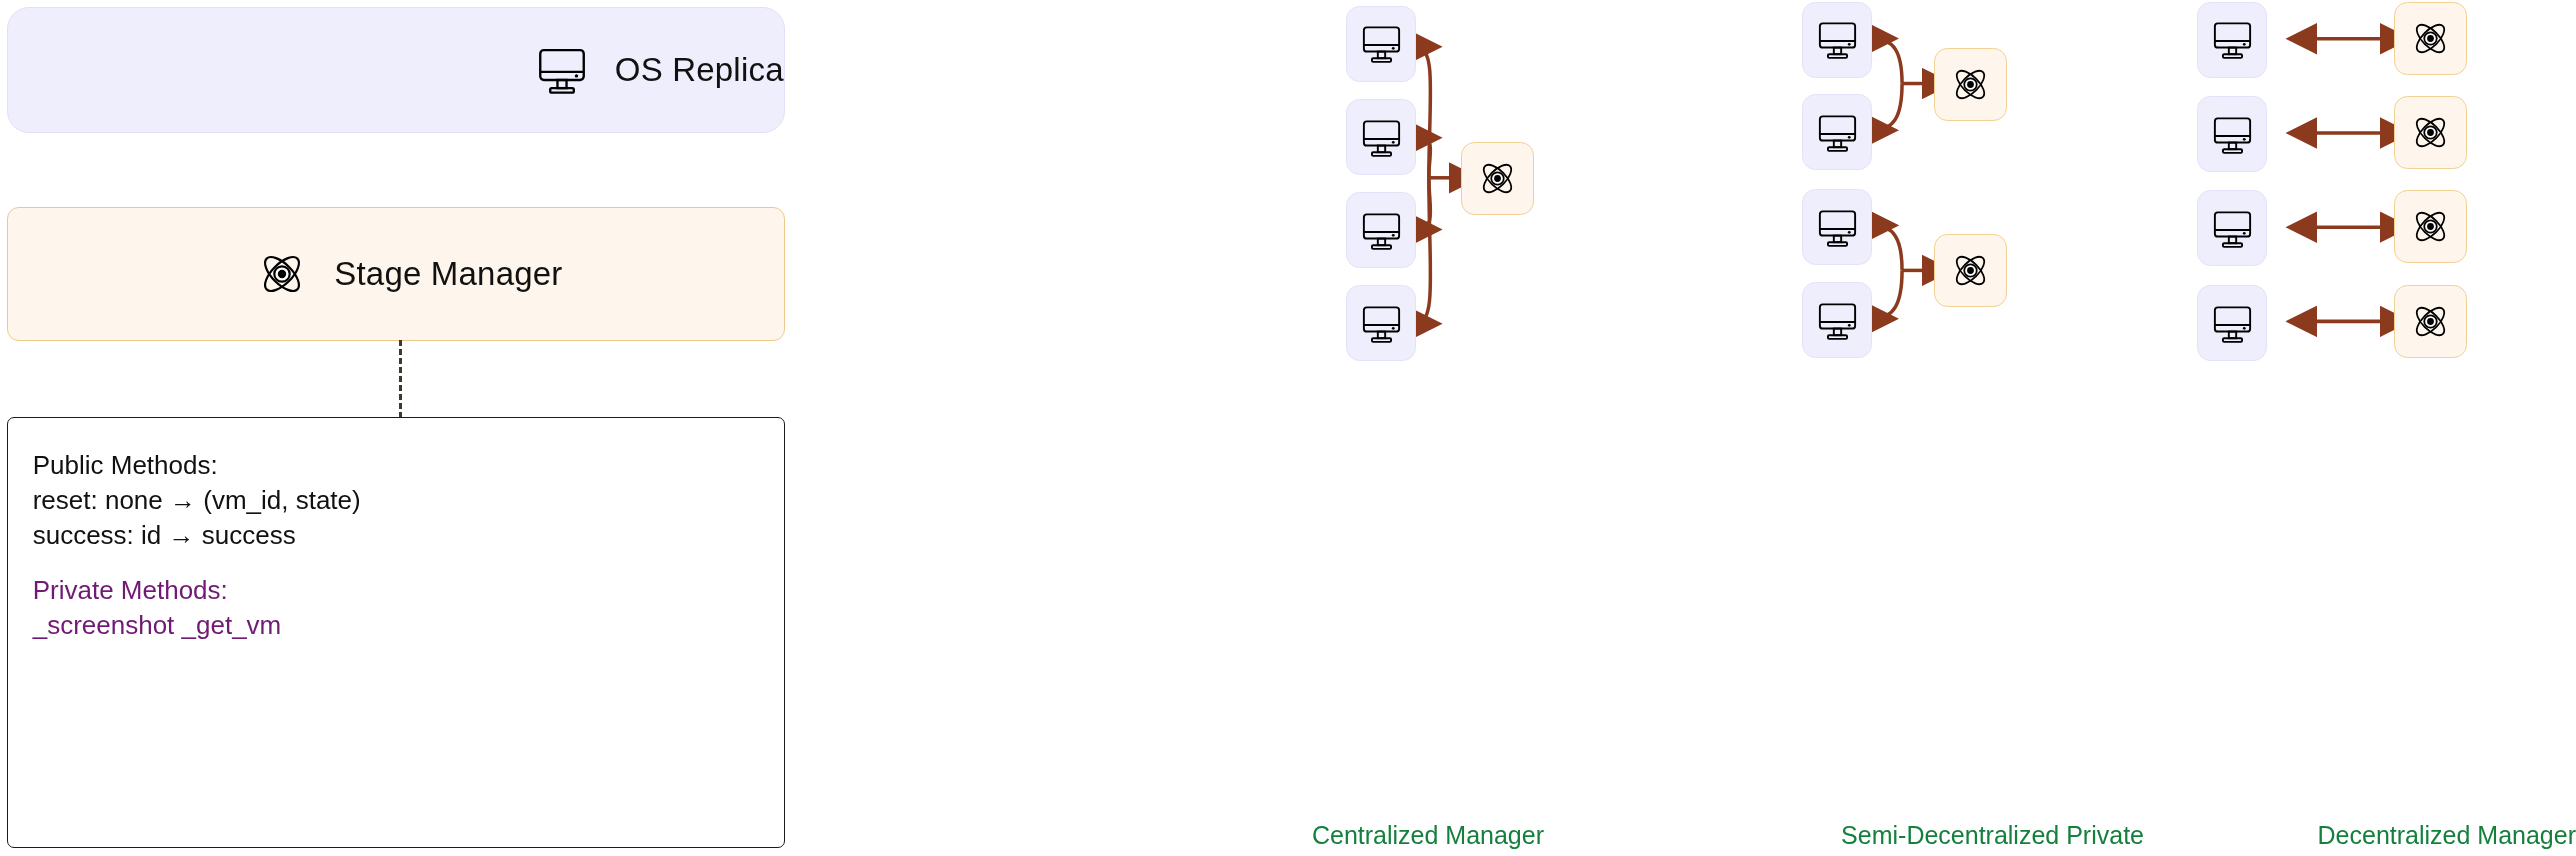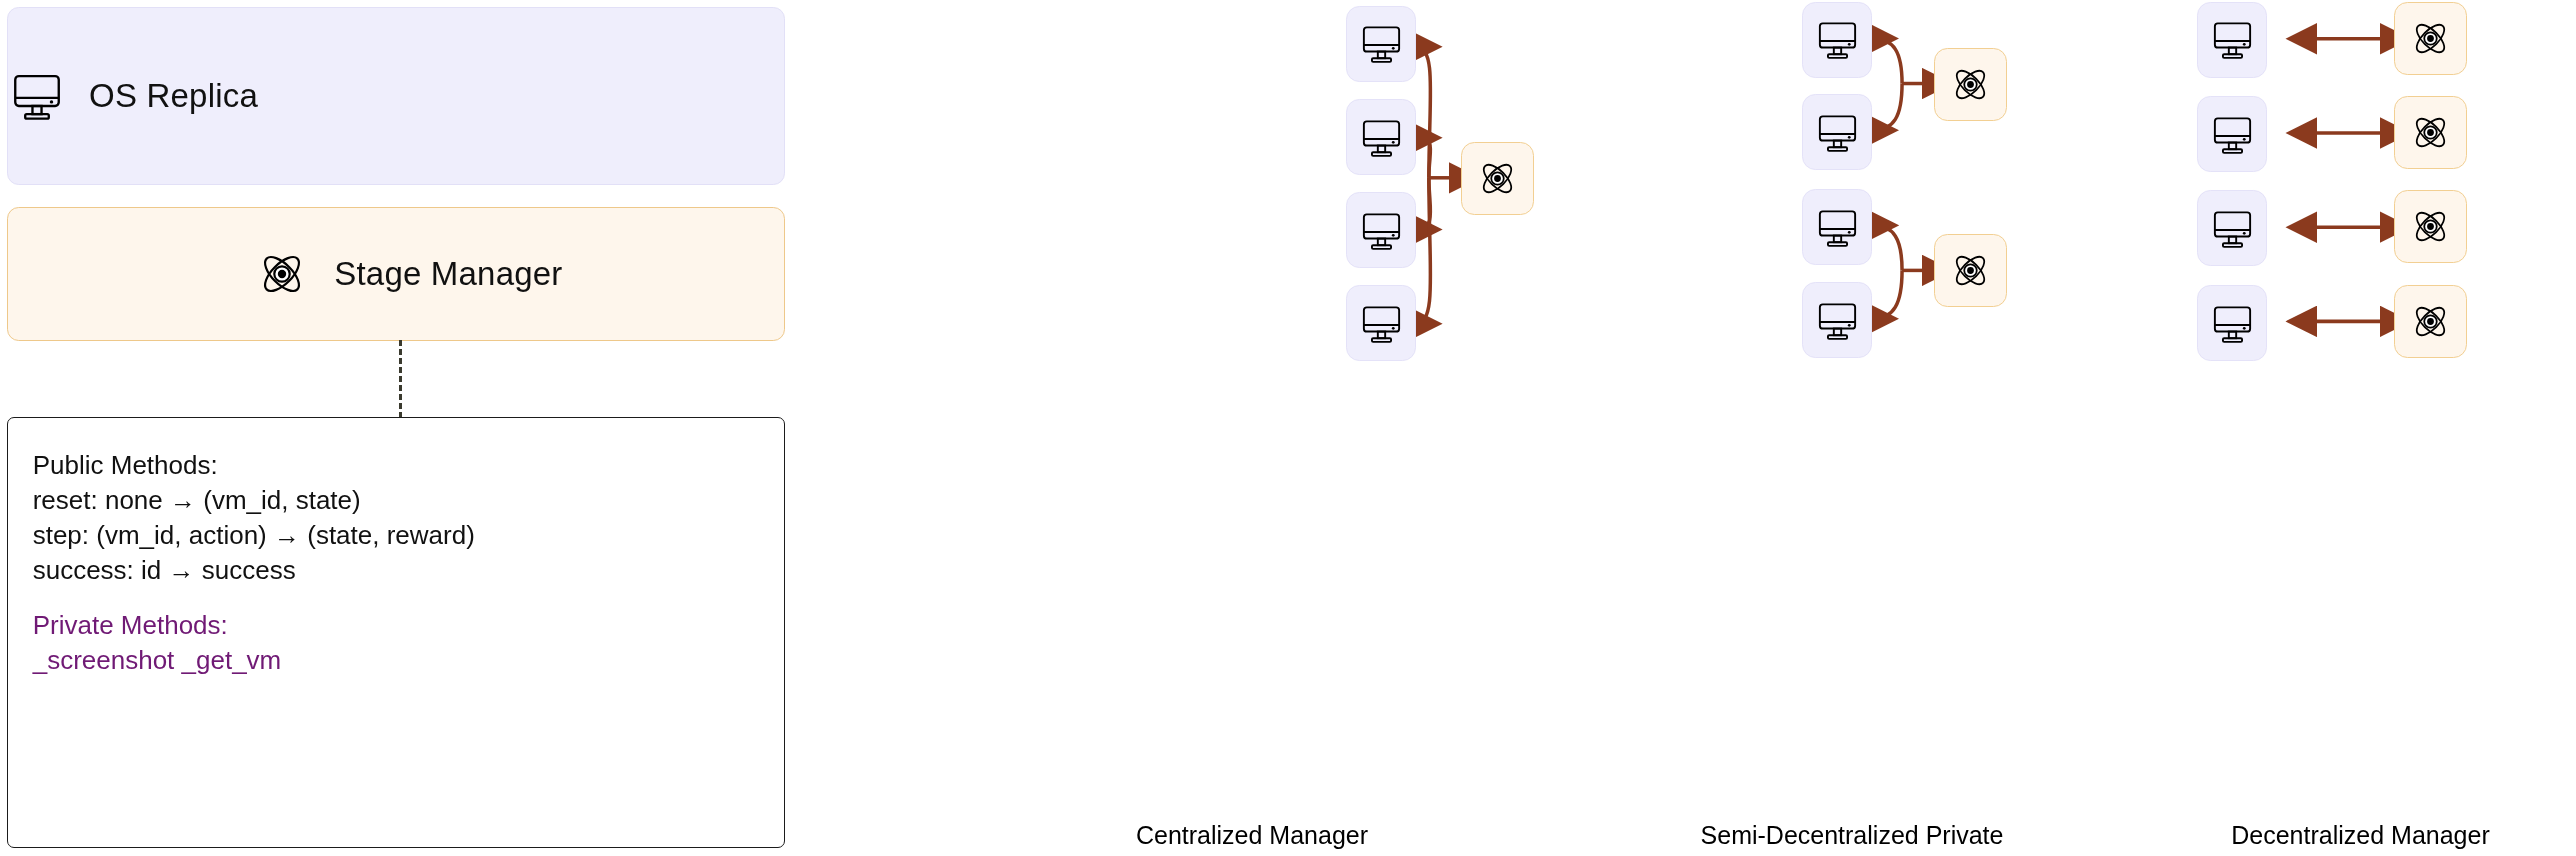--- a/index.html
+++ b/index.html
@@ -6,21 +6,21 @@
   body{width:2576px;height:857px;position:relative;overflow:hidden;
        font-family:"Liberation Sans","DejaVu Sans",sans-serif;}
   .stage{position:absolute;left:0;top:0;width:2576px;height:857px;}
 
   
   .lbox{position:absolute;display:flex;align-items:center;box-sizing:border-box;}
   .lavender{background:#efeefc;border:0.8px solid #e2e0f7;border-radius:11.7px;}
   .cream{background:#fef6ec;border:0.8px solid #eec88a;border-radius:11.7px;}
   .whitebox{background:#ffffff;border:1.7px solid #1b1b1b;border-radius:7px;}
 
-  #os-replica{left:6.7px;top:6.7px;width:778px;height:178px;justify-content:flex-start;}
+  #os-replica{left:6.7px;top:6.7px;width:778px;height:126px;justify-content:flex-end;border-radius:22px;}
   #stage-manager{left:6.7px;top:207px;width:778px;height:134px;justify-content:center;padding-left:24px;}
   #methods{left:6.7px;top:417px;width:778px;height:431px;display:block;padding:30px 25px 0 25px;}
 
   .lbl{font-size:33px;color:#111;letter-spacing:0.2px;}
   .ico-wrap{display:inline-flex;align-items:center;justify-content:center;}
   .big-ico{width:58px;height:58px;margin-right:23.4px;}
 
   .dashed{position:absolute;left:399px;top:340px;width:0;height:78px;
           border-left:3.3px dashed #3a3a2e;}
 
@@ -28,22 +28,22 @@
   .mt.muted{color:#701a75;}
   .gap{height:20px;}
 
   
   .col{position:absolute;top:0;height:857px;}
   .node{position:absolute;box-sizing:border-box;display:flex;
         align-items:center;justify-content:center;border-radius:13.4px;}
   .node.vm{background:#efeefc;border:0.8px solid #e4e2f8;}
   .node.mgr{background:#fef6ec;border:0.8px solid #f2cf92;}
   .node svg{width:47px;height:47px;}
-  .col-caption{position:absolute;top:821px;font-size:25px;color:#000000;
-               white-space:nowrap;text-align:center;}
+  .col-caption{position:absolute;top:821px;font-size:25px;color:#15803d;
+               white-space:nowrap;text-align:right;}
   .wires{position:absolute;left:0;top:0;width:100%;height:857px;
          pointer-events:none;overflow:visible;}
 </style>
 </head>
 <body>
 
 <div class="stage">
 
   <div class="lbox lavender" id="os-replica">
     <span class="ico-wrap big-ico">
@@ -68,21 +68,20 @@
       </svg>
     </span>
     <span class="lbl">Stage Manager</span>
   </div>
 
   <div class="dashed"></div>
 
   <div class="lbox whitebox" id="methods">
     <div class="mt">Public Methods:</div>
     <div class="mt">reset: none → (vm_id, state)</div>
-    <div class="mt">step: (vm_id, action) → (state, reward)</div>
     <div class="mt">success: id → success</div>
     <div class="gap"></div>
     <div class="mt muted">Private Methods:</div>
     <div class="mt muted">_screenshot _get_vm</div>
   </div>
 
   <div class="col" id="col-centralized" style="left:960px;width:584px;">
     <svg class="wires" viewBox="0 0 700 1027" width="584" height="857">
       <defs>
         <marker id="ahL1" markerWidth="9" markerHeight="9" refX="7.5" refY="4.5" orient="auto">

